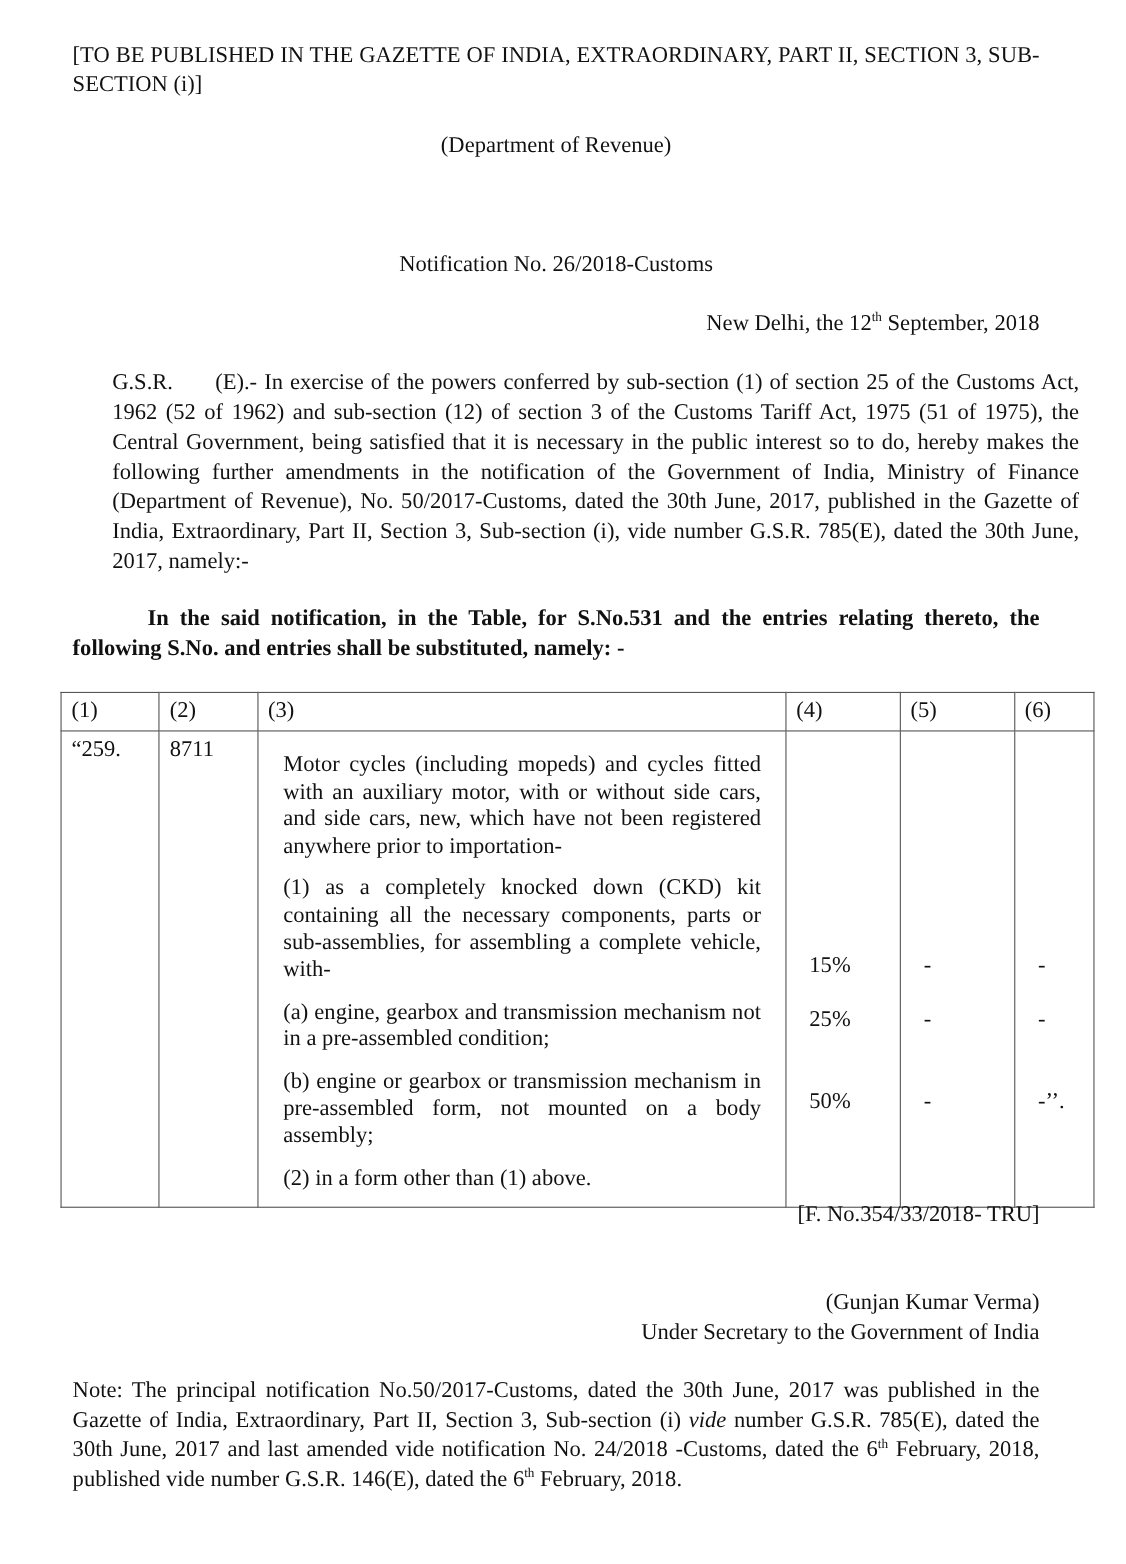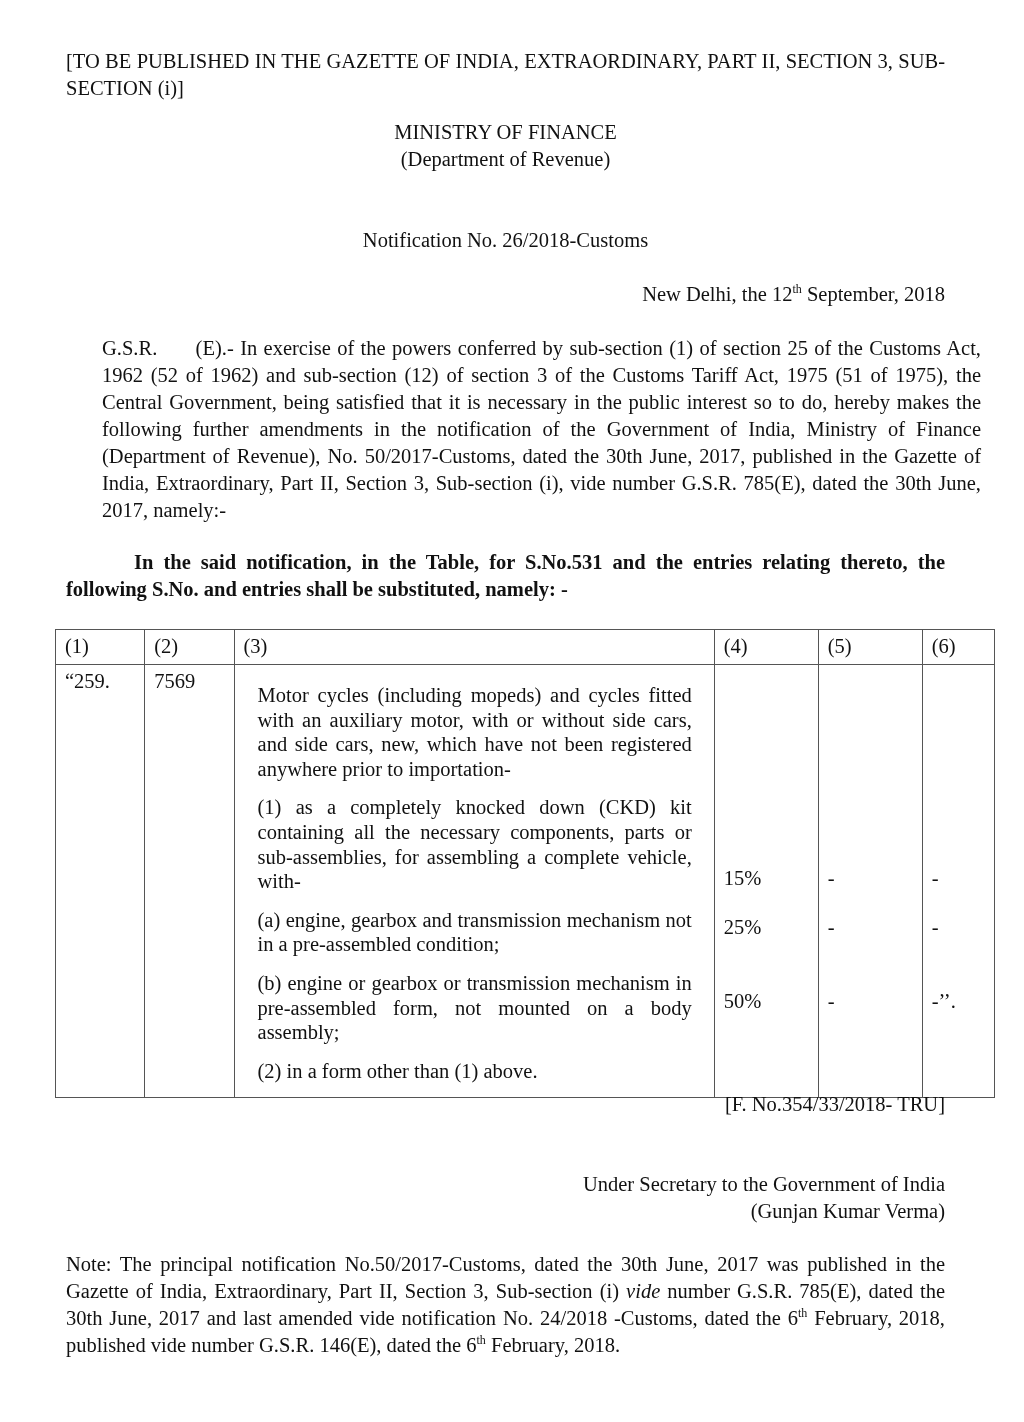--- a/index.html
+++ b/index.html
@@ -11,21 +11,21 @@
     line-height: 27px;
   }
   .page { position: absolute; left: 0; top: 0; width: 1024px; height: 1422px; }
   .block { position: absolute; left: 66px; width: 879px; }
   .justify { text-align: justify; text-align-last: left; }
   .center { text-align: center; }
   .right { text-align: right; }
   sup { font-size: 12px; line-height: 0; vertical-align: 8px; }
   .indent { text-indent: 68px; }
 
-  #pub-header { top: 37px; margin-top: 11px; }
+  #pub-header { top: 37px; }
   #gov-header { top: 119px; }
   #notif-no { top: 227px; }
   #place-date { top: 281px; }
   #preamble { top: 335px; margin-left: 36px; }
   #para2 { top: 549px; font-weight: bold; }
   #file-no { top: 1091px; }
   #signatory { top: 1171px; }
   #note { top: 1251px; }
 
   table.amend {
@@ -34,32 +34,31 @@
   }
   table.amend td {
     border: 1.5px solid #555555; vertical-align: top;
     padding: 4px 8px 0 9px; font-size: 20.5px; line-height: 24.6px;
   }
   table.amend tr.head td { height: 30px; }
   .c1 { width: 79px; } .c2 { width: 79px; } .c3 { width: 425px; }
   .c4 { width: 92px; } .c5 { width: 92px; } .c6 { width: 64px; }
   .desc p { margin: 14px; text-align: justify; text-align-last: left; }
   .rate-stack { position: relative; height: 100%; }
-  .rate { position: absolute; left: 0; }
+  .rate { position: absolute; left: 12px; }
   .r-a { top: 197px; } .r-b { top: 246px; } .r-c { top: 320px; }
 </style>
 </head>
 <body>
 
 <div class="page">
 
   <div id="pub-header" class="block justify">[TO BE PUBLISHED IN THE GAZETTE OF INDIA, EXTRAORDINARY, PART II, SECTION 3, SUB-SECTION (i)]</div>
 
   <div id="gov-header" class="block center">
-    <div>MINISTRY OF FINANCE</div>
     <div>(Department of Revenue)</div>
   </div>
 
   <div id="notif-no" class="block center">Notification No. 26/2018-Customs</div>
 
   <div id="place-date" class="block right"><span>New Delhi, the 12</span><sup>th</sup><span> September, 2018</span></div>
 
   <div id="preamble" class="block justify">G.S.R.&nbsp;&nbsp;&nbsp;&nbsp;&nbsp;&nbsp;(E).- In exercise of the powers conferred by sub-section (1) of section 25 of  the Customs Act, 1962 (52 of 1962) and sub-section (12) of section 3 of the Customs Tariff Act, 1975 (51 of 1975),  the Central Government, being satisfied that it is necessary in the public interest so to do, hereby makes the following further amendments in the notification of the Government of India, Ministry of Finance (Department of Revenue), No. 50/2017-Customs, dated the 30th June, 2017, published in the Gazette of India, Extraordinary, Part II, Section 3, Sub-section (i), vide number G.S.R. 785(E), dated the 30th June, 2017, namely:-</div>
 
   <div id="para2" class="block justify indent">In the said notification, in the Table, for S.No.531 and the entries relating thereto, the following S.No. and entries shall be substituted, namely: -</div>
@@ -77,21 +76,21 @@
         <tr class="head">
       <td>(1)</td>
       <td>(2)</td>
       <td>(3)</td>
       <td>(4)</td>
       <td>(5)</td>
       <td>(6)</td>
     </tr>
     <tr>
       <td>“259.</td>
-      <td>7569</td>
+      <td>8711</td>
       <td class="desc">
         <p>Motor cycles (including mopeds) and cycles fitted with an auxiliary motor, with or without side cars, and side cars, new, which have not been registered anywhere prior to importation-</p>
         <p>(1) as a completely knocked down (CKD) kit containing all the necessary components, parts or sub-assemblies, for assembling a complete vehicle, with-</p>
         <p>(a) engine, gearbox and transmission mechanism not in a pre-assembled condition;</p>
         <p>(b) engine or gearbox or transmission mechanism in pre-assembled form, not mounted on a body assembly;</p>
         <p>(2)  in a form other than (1) above.</p>
       </td>
       <td>
             <div class="rate-stack">
         <div class="rate r-a">15%</div>
@@ -113,19 +112,19 @@
         <div class="rate r-c">-’’.</div>
       </div>
           </td>
     </tr>
   </tbody>
     </table>
 
   <div id="file-no" class="block right">[F. No.354/33/2018- TRU]</div>
 
   <div id="signatory" class="block right">
+    <div>(Gunjan Kumar Verma)</div>
     <div>Under Secretary to the Government of India</div>
-    <div>(Gunjan Kumar Verma)</div>
   </div>
 
   <div id="note" class="block justify"><span>Note: The principal notification No.50/2017-Customs, dated the 30th June, 2017 was published in the Gazette of India, Extraordinary, Part II, Section 3, Sub-section (i) </span><i>vide</i><span> number G.S.R. 785(E), dated the 30th June, 2017 and last amended vide notification No. 24/2018 -Customs, dated the 6</span><sup>th</sup><span> February, 2018, published vide number G.S.R. 146(E), dated the 6</span><sup>th</sup><span> February, 2018.</span></div>
 
 </div>
 
 </body></html>

